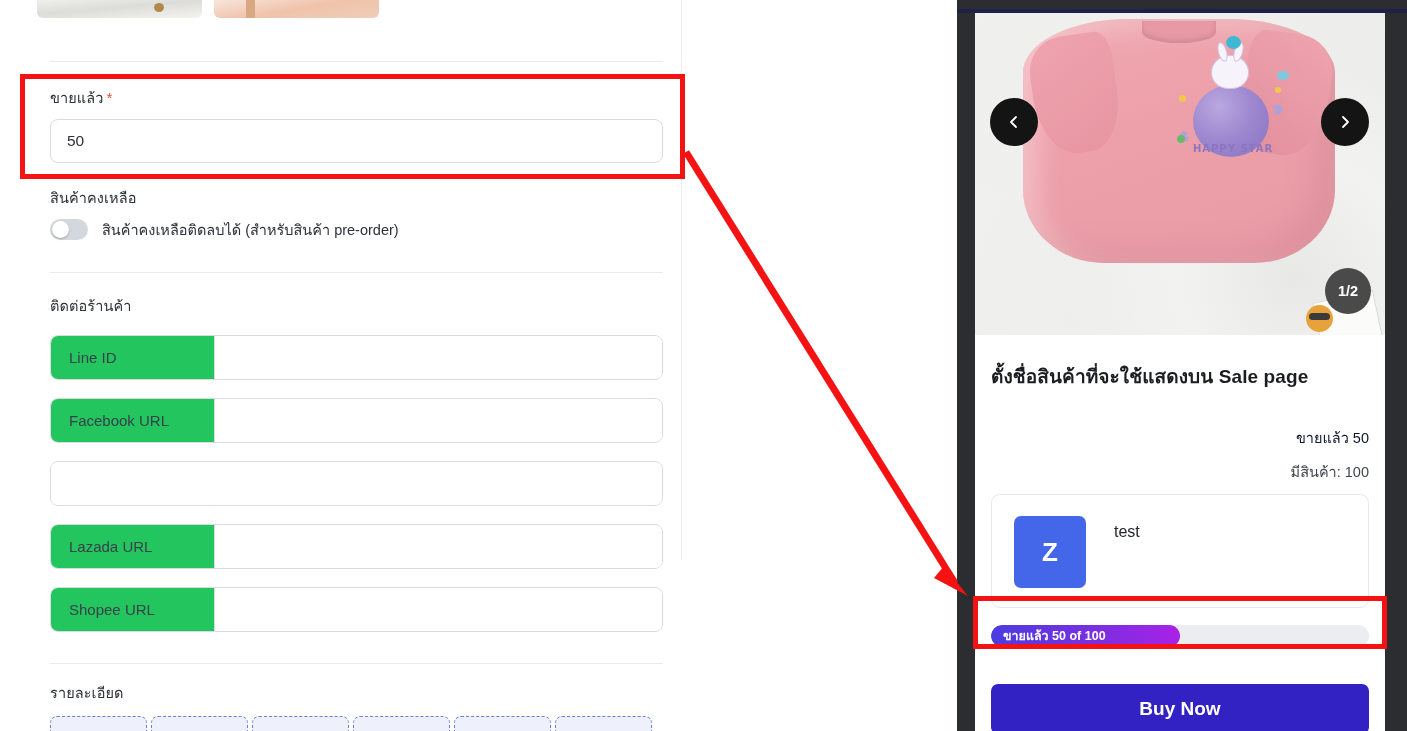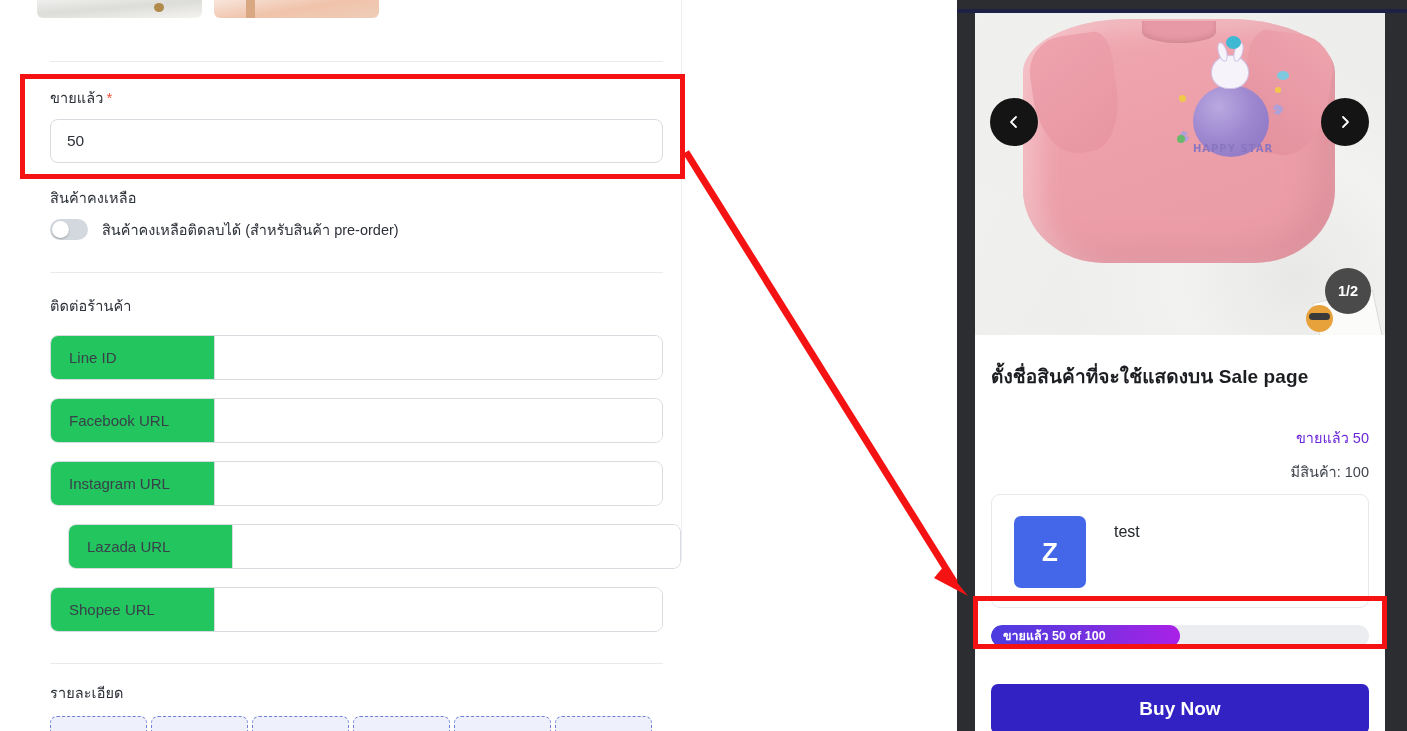--- a/index.html
+++ b/index.html
@@ -210,21 +210,21 @@
     border-radius:4px; background:#3a3a3a;
   }
 
   
   .pv-title {
     position: absolute; left: 16px; top: 348px; width: 378px;
     font-size: 19px; font-weight: 700; color: #1b1d21; letter-spacing: .1px;
   }
   .pv-sold {
     position: absolute; right: 16px; top: 413px;
-    font-size: 14.5px; color: #6d28d9;
+    font-size: 14.5px; color: #0f172a;
   }
   .pv-stock {
     position: absolute; right: 16px; top: 447px;
     font-size: 14.5px; color: #41464e;
   }
   .pv-card {
     position: absolute; left: 16px; top: 481px;
     width: 378px; height: 114px;
     border: 1px solid #e6e8eb; border-radius: 9px; background: #fff;
   }
@@ -305,24 +305,23 @@
 
     <div class="section ig" style="left:50px; top:335px;">
       <div class="ig-addon">Line ID</div>
       <input class="ig-field" placeholder="" style="">
     </div>
     <div class="section ig" style="left:50px; top:398px;">
       <div class="ig-addon">Facebook URL</div>
       <input class="ig-field" placeholder="" style="">
     </div>
     <div class="section ig" style="left:50px; top:461px;">
-      <div class="ig-addon">Instagram URL</div>
       <input class="ig-field" placeholder="" style="">
     </div>
-    <div class="section ig" style="left:68px; top:524px;">
+    <div class="section ig" style="left:50px; top:524px;">
       <div class="ig-addon">Lazada URL</div>
       <input class="ig-field" placeholder="" style="">
     </div>
     <div class="section ig" style="left:50px; top:587px;">
       <div class="ig-addon">Shopee URL</div>
       <input class="ig-field" placeholder="" style="">
     </div>
 
     <div class="section divider" style="left:50px; top:663px;"></div>
 

